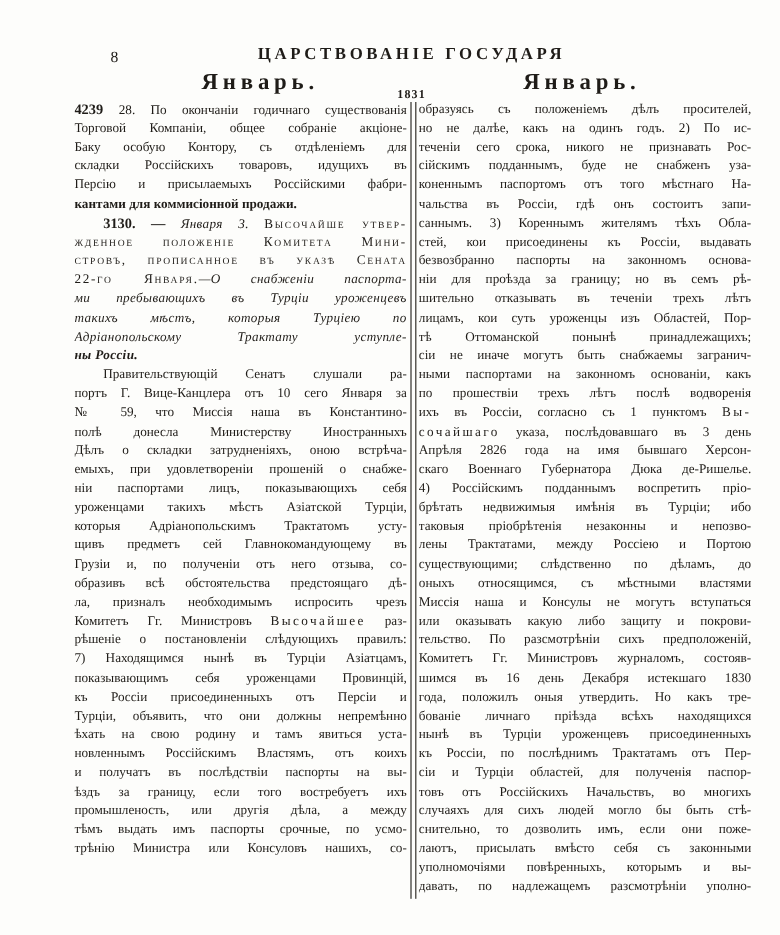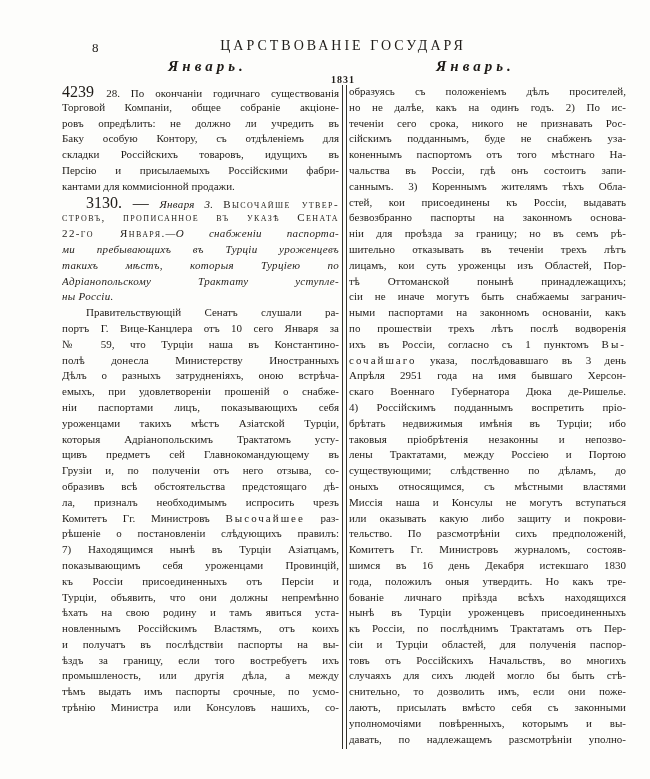--- a/index.html
+++ b/index.html
@@ -6,86 +6,86 @@
   .page{
     position:relative; width:650px; height:779px;
     background:#fdfdfb; overflow:hidden;
     font-family:"Liberation Serif","DejaVu Serif",serif;
     color:#1f1c18;
   }
   
   .page-num{position:absolute; left:92px; top:40px; font-size:13px; letter-spacing:.5px;}
   .run-title{
     position:absolute; left:62px; top:38px; width:562px;
-    text-align:center; font-weight:normal; font-size:14px; letter-spacing:3px;
+    text-align:center; font-weight:bold; font-size:14px; letter-spacing:3px;
     white-space:nowrap;
   }
   .subhead{position:absolute; left:62px; top:58px; width:562px; height:18px;}
   .month{
-    position:absolute; top:0; font-style:italic; font-weight:bold;
-    font-size:15px; letter-spacing:4px; white-space:nowrap;
+    position:absolute; top:0; font-weight:bold;
+    font-size:19px; letter-spacing:4px; white-space:nowrap;
   }
   .month.left{left:106px;}
   .month.right{left:374px;}
   .year{position:absolute; top:16px; left:0; width:562px; text-align:center;
     font-size:10px; font-weight:bold; letter-spacing:1px;}
   
   .columns{
     position:absolute; left:62px; top:84px; display:flex; align-items:stretch;
   }
   .col{width:277px;}
   .divider{
     width:3px; margin:1px 2px 0 3px; height:664px;
     border-left:1px solid #33302a; border-right:1px solid #33302a;
   }
   .line{
     height:15.8px; line-height:15.8px; font-size:11px;
     text-align:justify; text-align-last:justify; overflow:hidden;
     white-space:normal;
   }
-  .line.para-end{text-align-last:left;}
+  .line.para-end{text-align-last:left;font-weight:bold;}
   .line.indent{text-indent:24px;}
   .s-n{}
-  .s-b{font-weight:normal; font-size:16px;}
+  .s-b{font-weight:bold; font-size:12px;}
   .s-i{font-style:italic; letter-spacing:.3px;}
   .s-c{font-variant:small-caps; letter-spacing:1.4px;}
   .s-sp{letter-spacing:2px;}
 </style>
 </head>
 <body>
 
 <div class="page">
   <div class="page-num">8</div>
   <div class="run-title">ЦАРСТВОВАНІЕ ГОСУДАРЯ</div>
   <div class="subhead">
     <span class="month left">Январь.</span>
     <span class="year">1831</span>
     <span class="month right">Январь.</span>
   </div>
   <div class="columns">
     <div class="col" id="col-left">
         <div class="line"><span class="s-b">4239 </span><span class="s-n">28. По окончаніи годичнаго существованія</span></div>
         <div class="line"><span class="s-n">Торговой Компаніи, общее собраніе акціоне-</span></div>
-        <div class="line"><span class="s-n">ровъ опредѣлить: не должно ли учредить въ</span></div>
         <div class="line"><span class="s-n">Баку особую Контору, съ отдѣленіемъ для</span></div>
         <div class="line"><span class="s-n">складки Россійскихъ товаровъ, идущихъ въ</span></div>
         <div class="line"><span class="s-n">Персію и присылаемыхъ Россійскими фабри-</span></div>
         <div class="line para-end"><span class="s-n">кантами для коммисіонной продажи.</span></div>
         <div class="line indent"><span class="s-b">3130. — </span><span class="s-i">Января 3. </span><span class="s-c">Высочайше утвер-</span></div>
+        <div class="line"><span class="s-c">жденное положеніе Комитета Мини-</span></div>
         <div class="line"><span class="s-c">стровъ, прописанное въ указѣ Сената</span></div>
         <div class="line"><span class="s-c">22-го Января.</span><span class="s-i">—О снабженіи паспорта-</span></div>
         <div class="line"><span class="s-i">ми пребывающихъ въ Турціи уроженцевъ</span></div>
         <div class="line"><span class="s-i">такихъ мѣстъ, которыя Турціею по</span></div>
         <div class="line"><span class="s-i">Адріанопольскому Трактату уступле-</span></div>
         <div class="line para-end"><span class="s-i">ны Россіи.</span></div>
         <div class="line indent"><span class="s-n">Правительствующій Сенатъ слушали ра-</span></div>
         <div class="line"><span class="s-n">портъ Г. Вице-Канцлера отъ 10 сего Января за</span></div>
-        <div class="line"><span class="s-n">№ 59, что Турціи наша въ Константино-</span></div>
+        <div class="line"><span class="s-n">№ 59, что Миссія наша въ Константино-</span></div>
         <div class="line"><span class="s-n">полѣ донесла Министерству Иностранныхъ</span></div>
-        <div class="line"><span class="s-n">Дѣлъ о разныхъ затрудненіяхъ, оною встрѣча-</span></div>
+        <div class="line"><span class="s-n">Дѣлъ о складки затрудненіяхъ, оною встрѣча-</span></div>
         <div class="line"><span class="s-n">емыхъ, при удовлетвореніи прошеній о снабже-</span></div>
         <div class="line"><span class="s-n">ніи паспортами лицъ, показывающихъ себя</span></div>
         <div class="line"><span class="s-n">уроженцами такихъ мѣстъ Азіатской Турціи,</span></div>
         <div class="line"><span class="s-n">которыя Адріанопольскимъ Трактатомъ усту-</span></div>
         <div class="line"><span class="s-n">щивъ предметъ сей Главнокомандующему въ</span></div>
         <div class="line"><span class="s-n">Грузіи и, по полученіи отъ него отзыва, со-</span></div>
         <div class="line"><span class="s-n">образивъ всѣ обстоятельства предстоящаго дѣ-</span></div>
         <div class="line"><span class="s-n">ла, призналъ необходимымъ испросить чрезъ</span></div>
         <div class="line"><span class="s-n">Комитетъ Гг. Министровъ </span><span class="s-sp">Высочайшее</span><span class="s-n"> раз-</span></div>
         <div class="line"><span class="s-n">рѣшеніе о постановленіи слѣдующихъ правилъ:</span></div>
@@ -114,21 +114,21 @@
         <div class="line"><span class="s-n">безвозбранно паспорты на законномъ основа-</span></div>
         <div class="line"><span class="s-n">ніи для проѣзда за границу; но въ семъ рѣ-</span></div>
         <div class="line"><span class="s-n">шительно отказывать въ теченіи трехъ лѣтъ</span></div>
         <div class="line"><span class="s-n">лицамъ, кои суть уроженцы изъ Областей, Пор-</span></div>
         <div class="line"><span class="s-n">тѣ Оттоманской понынѣ принадлежащихъ;</span></div>
         <div class="line"><span class="s-n">сіи не иначе могутъ быть снабжаемы загранич-</span></div>
         <div class="line"><span class="s-n">ными паспортами на законномъ основаніи, какъ</span></div>
         <div class="line"><span class="s-n">по прошествіи трехъ лѣтъ послѣ водворенія</span></div>
         <div class="line"><span class="s-n">ихъ въ Россіи, согласно съ 1 пунктомъ </span><span class="s-sp">Вы-</span></div>
         <div class="line"><span class="s-sp">сочайшаго</span><span class="s-n"> указа, послѣдовавшаго въ 3 день</span></div>
-        <div class="line"><span class="s-n">Апрѣля 2951 года на имя бывшаго Херсон-</span></div>
+        <div class="line"><span class="s-n">Апрѣля 2826 года на имя бывшаго Херсон-</span></div>
         <div class="line"><span class="s-n">скаго Военнаго Губернатора Дюка де-Ришелье.</span></div>
         <div class="line"><span class="s-n">4) Россійскимъ подданнымъ воспретить пріо-</span></div>
         <div class="line"><span class="s-n">брѣтать недвижимыя имѣнія въ Турціи; ибо</span></div>
         <div class="line"><span class="s-n">таковыя пріобрѣтенія незаконны и непозво-</span></div>
         <div class="line"><span class="s-n">лены Трактатами, между Россіею и Портою</span></div>
         <div class="line"><span class="s-n">существующими; слѣдственно по дѣламъ, до</span></div>
         <div class="line"><span class="s-n">оныхъ относящимся, съ мѣстными властями</span></div>
         <div class="line"><span class="s-n">Миссія наша и Консулы не могутъ вступаться</span></div>
         <div class="line"><span class="s-n">или оказывать какую либо защиту и покрови-</span></div>
         <div class="line"><span class="s-n">тельство. По разсмотрѣніи сихъ предположеній,</span></div>

